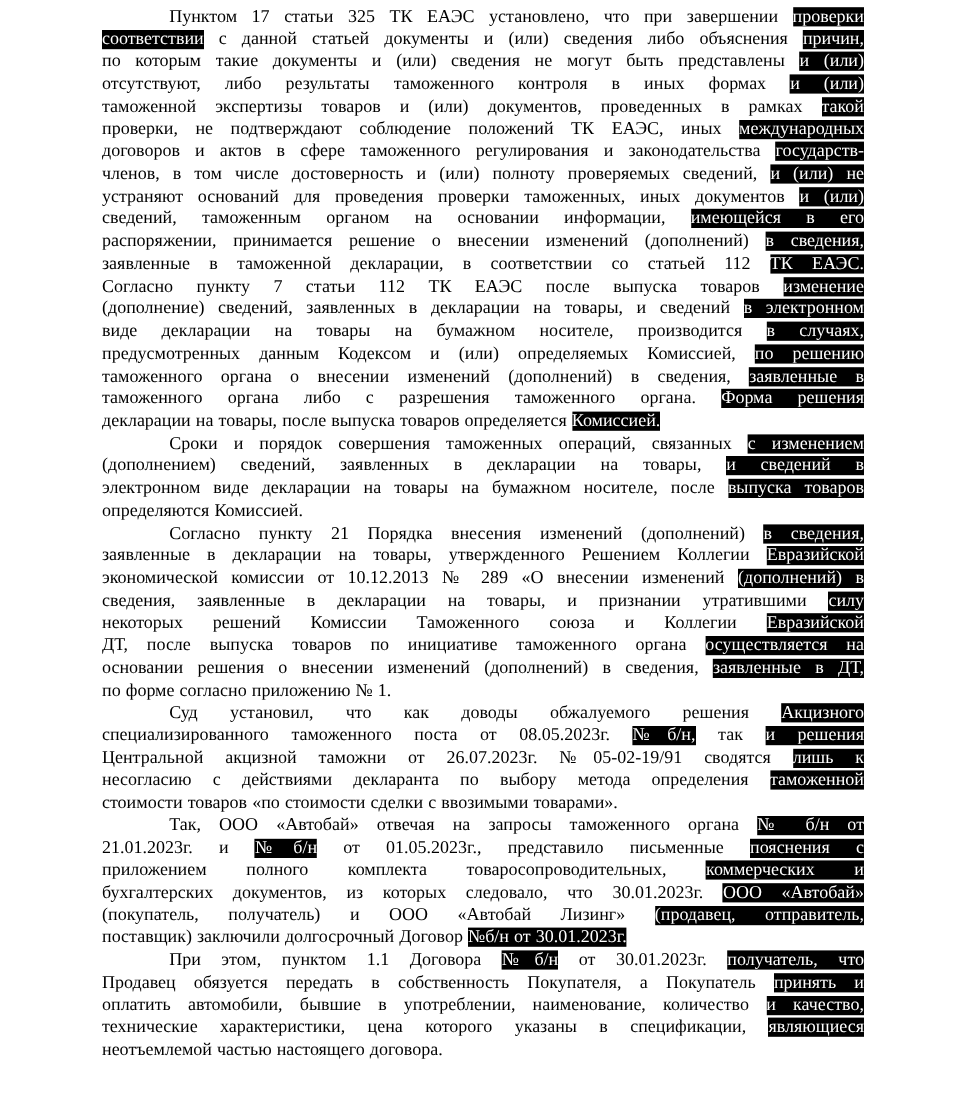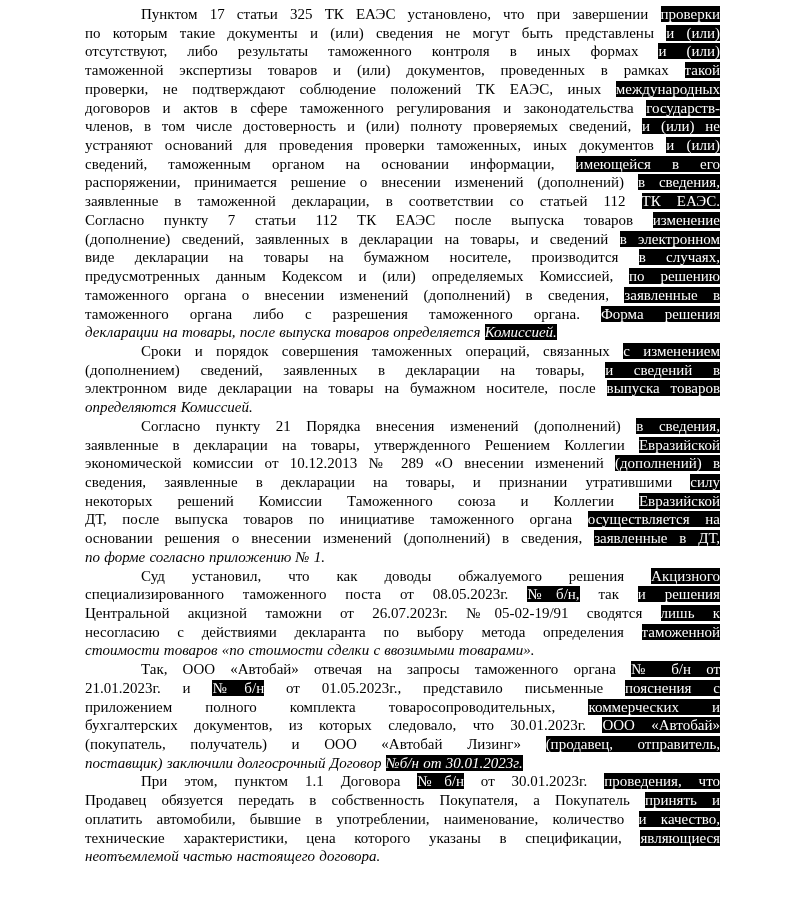--- a/index.html
+++ b/index.html
@@ -29,38 +29,38 @@
   .line {
     font-size: 15px;
     line-height: 18.72px;
     text-align: justify;
     text-align-last: justify;
     -moz-text-align-last: justify;
     word-spacing: 0.5px;
   }
   .line.last {
     text-align-last: left;
-    font-style: italic;
     -moz-text-align-last: left;
   }
   .line.first {
     text-indent: 56px;
   }
   .hl {
     background: var(--hl-bg, #000000);
     color: var(--hl-fg, #ffffff);
   }
 </style>
 </head>
 <body>
 
 <main class="page">
   <div id="doc">
       <div class="paragraph">
         <div class="line first"><span>Пунктом 17 статьи 325 ТК ЕАЭС установлено, что при завершении </span><span class="hl">проверки</span></div>
+        <div class="line"><span class="hl">соответствии</span><span> с данной статьей документы и (или) сведения либо объяснения </span><span class="hl">причин,</span></div>
         <div class="line"><span>по которым такие документы и (или) сведения не могут быть представлены </span><span class="hl">и (или)</span></div>
         <div class="line"><span>отсутствуют, либо результаты таможенного контроля в иных формах </span><span class="hl">и (или)</span></div>
         <div class="line"><span>таможенной экспертизы товаров и (или) документов, проведенных в рамках </span><span class="hl">такой</span></div>
         <div class="line"><span>проверки, не подтверждают соблюдение положений ТК ЕАЭС, иных </span><span class="hl">международных</span></div>
         <div class="line"><span>договоров и актов в сфере таможенного регулирования и законодательства </span><span class="hl">государств-</span></div>
         <div class="line"><span>членов, в том числе достоверность и (или) полноту проверяемых сведений, </span><span class="hl">и (или) не</span></div>
         <div class="line"><span>устраняют оснований для проведения проверки таможенных, иных документов </span><span class="hl">и (или)</span></div>
         <div class="line"><span>сведений, таможенным органом на основании информации, </span><span class="hl">имеющейся в его</span></div>
         <div class="line"><span>распоряжении, принимается решение о внесении изменений (дополнений) </span><span class="hl">в сведения,</span></div>
         <div class="line"><span>заявленные в таможенной декларации, в соответствии со статьей 112 </span><span class="hl">ТК ЕАЭС.</span></div>
@@ -97,20 +97,20 @@
       </div>
       <div class="paragraph">
         <div class="line first"><span>Так, ООО «Автобай» отвечая на запросы таможенного органа </span><span class="hl">№ б/н от</span></div>
         <div class="line"><span>21.01.2023г. и </span><span class="hl">№б/н</span><span> от 01.05.2023г., представило письменные </span><span class="hl">пояснения с</span></div>
         <div class="line"><span>приложением полного комплекта товаросопроводительных, </span><span class="hl">коммерческих и</span></div>
         <div class="line"><span>бухгалтерских документов, из которых следовало, что 30.01.2023г. </span><span class="hl">ООО «Автобай»</span></div>
         <div class="line"><span>(покупатель, получатель) и ООО «Автобай Лизинг» </span><span class="hl">(продавец, отправитель,</span></div>
         <div class="line last"><span>поставщик) заключили долгосрочный Договор </span><span class="hl">№б/н от 30.01.2023г.</span></div>
       </div>
       <div class="paragraph">
-        <div class="line first"><span>При этом, пунктом 1.1 Договора </span><span class="hl">№б/н</span><span> от 30.01.2023г. </span><span class="hl">проведения, что</span></div>
+        <div class="line first"><span>При этом, пунктом 1.1 Договора </span><span class="hl">№б/н</span><span> от 30.01.2023г. </span><span class="hl">получатель, что</span></div>
         <div class="line"><span>Продавец обязуется передать в собственность Покупателя, а Покупатель </span><span class="hl">принять и</span></div>
         <div class="line"><span>оплатить автомобили, бывшие в употреблении, наименование, количество </span><span class="hl">и качество,</span></div>
         <div class="line"><span>технические характеристики, цена которого указаны в спецификации, </span><span class="hl">являющиеся</span></div>
         <div class="line last"><span>неотъемлемой частью настоящего договора.</span></div>
       </div>
     </div>
 </main>
 
 </body></html>

